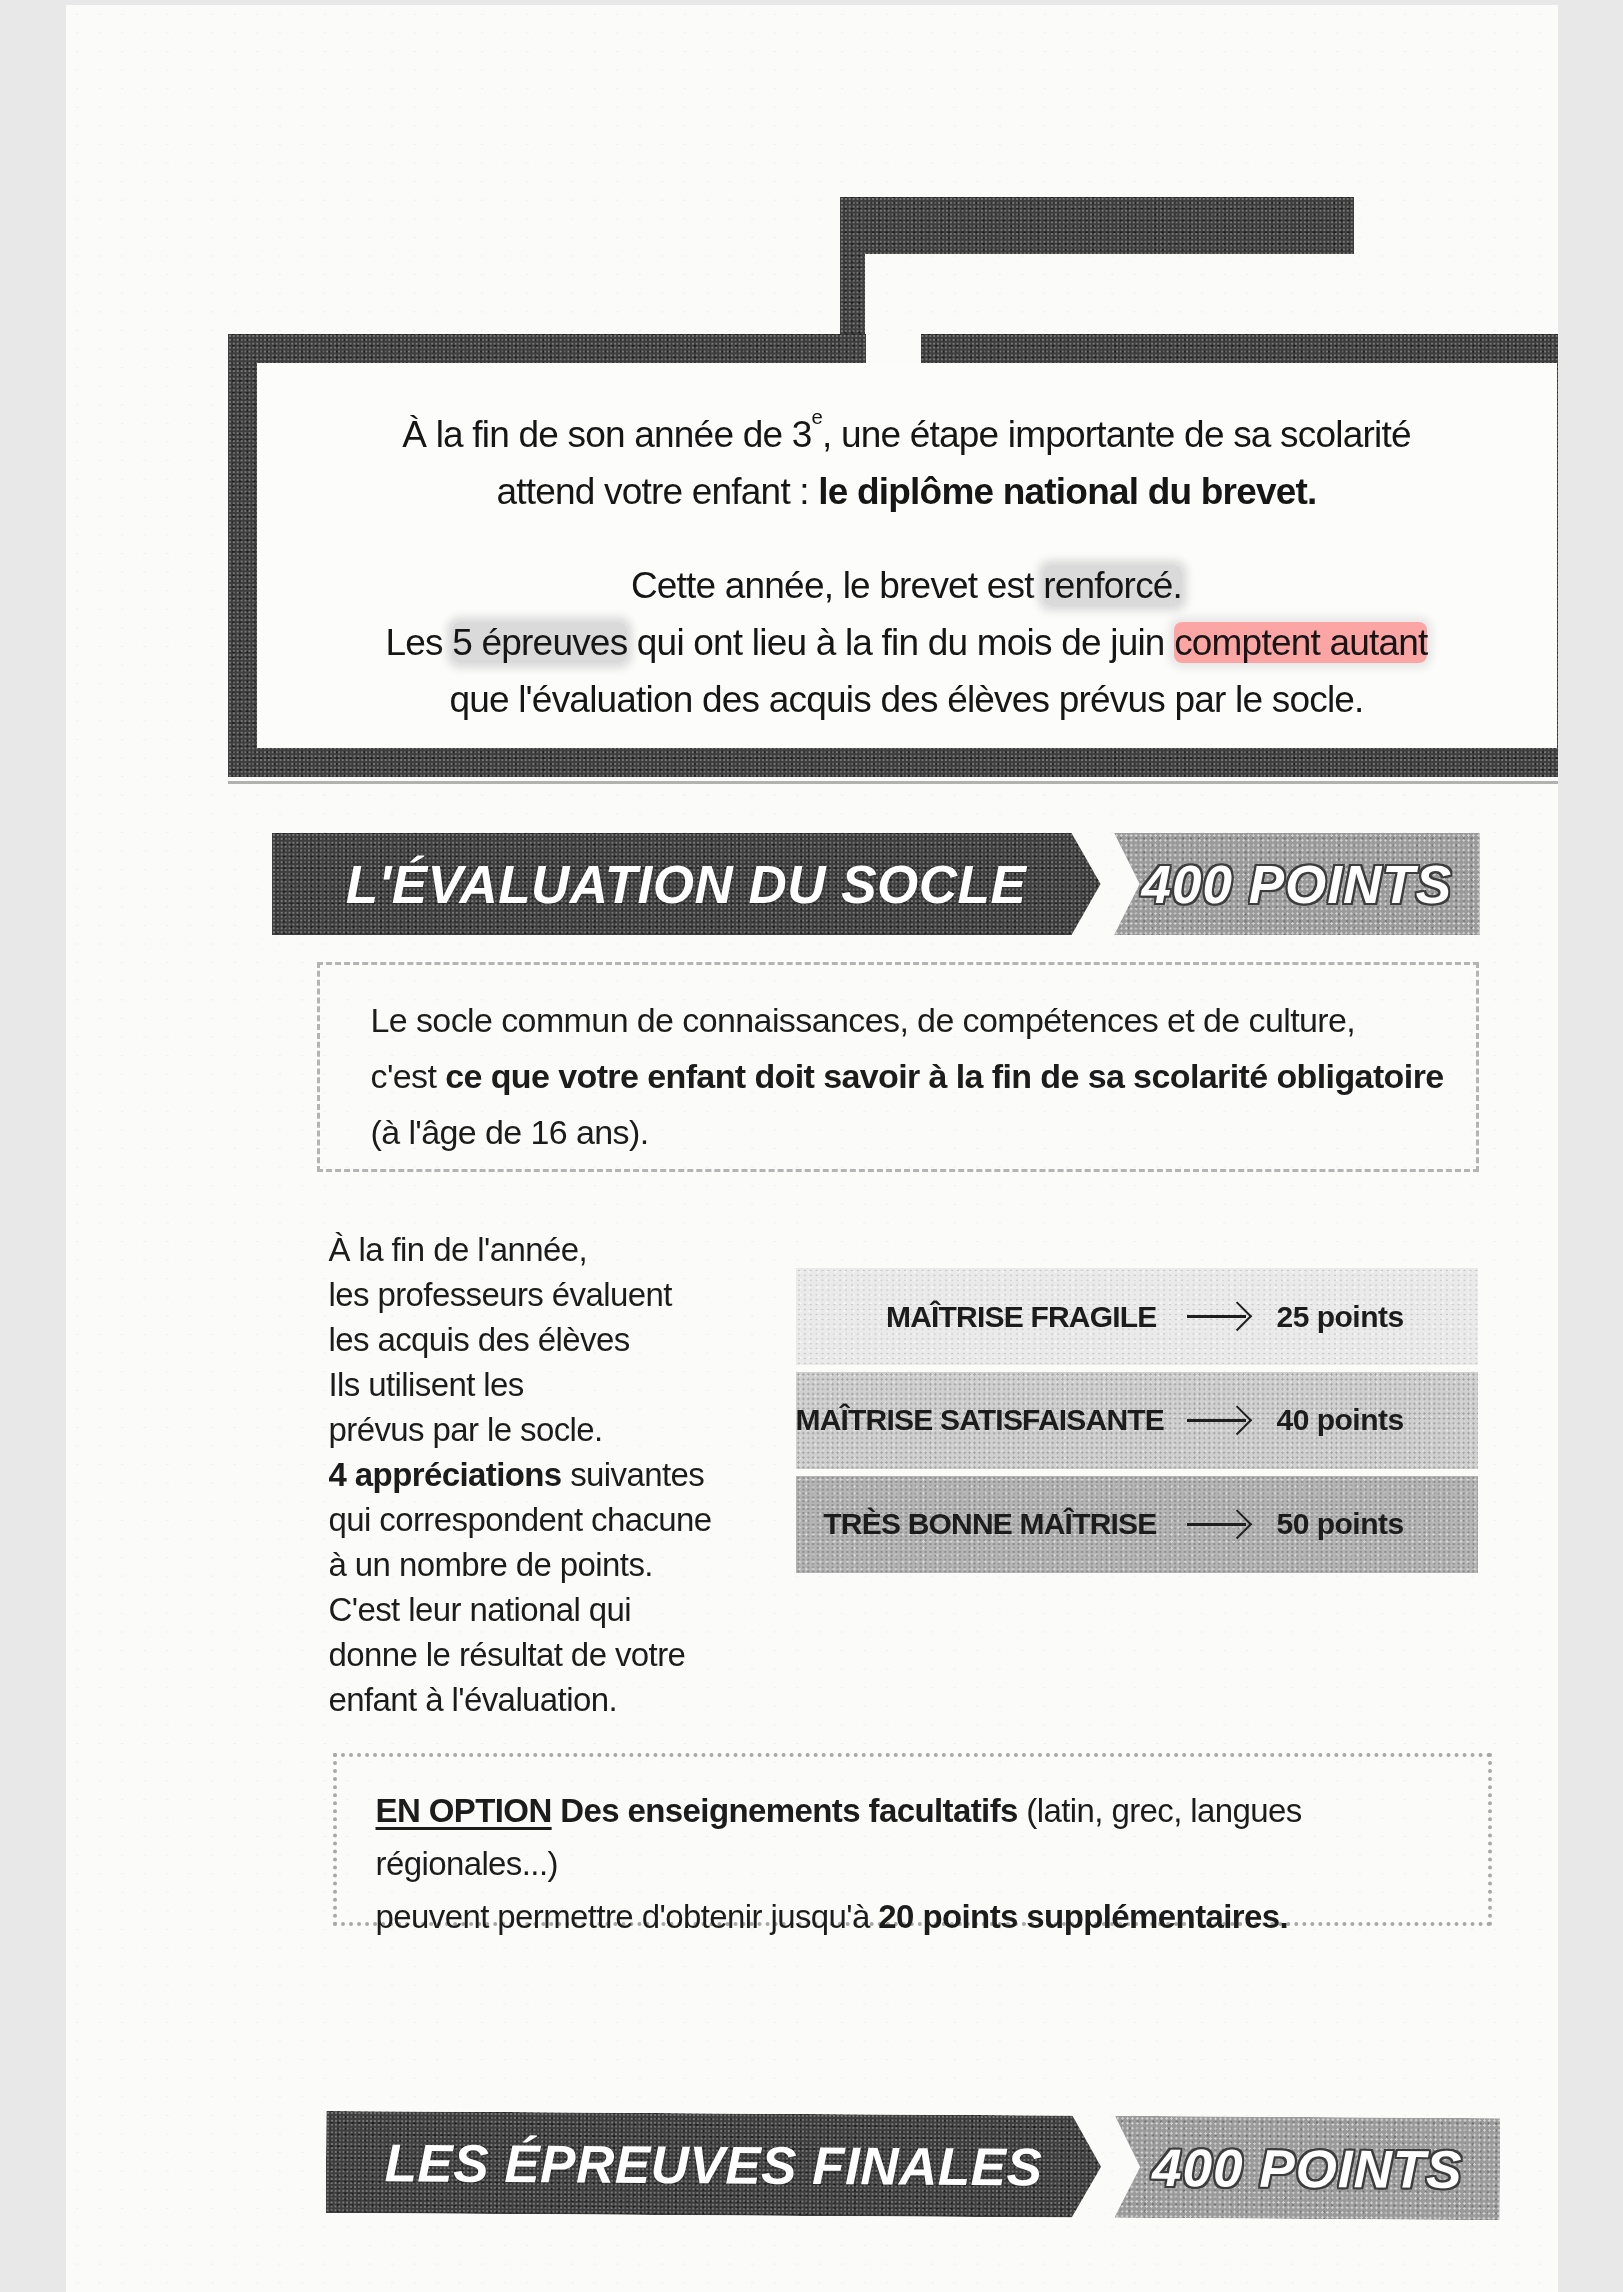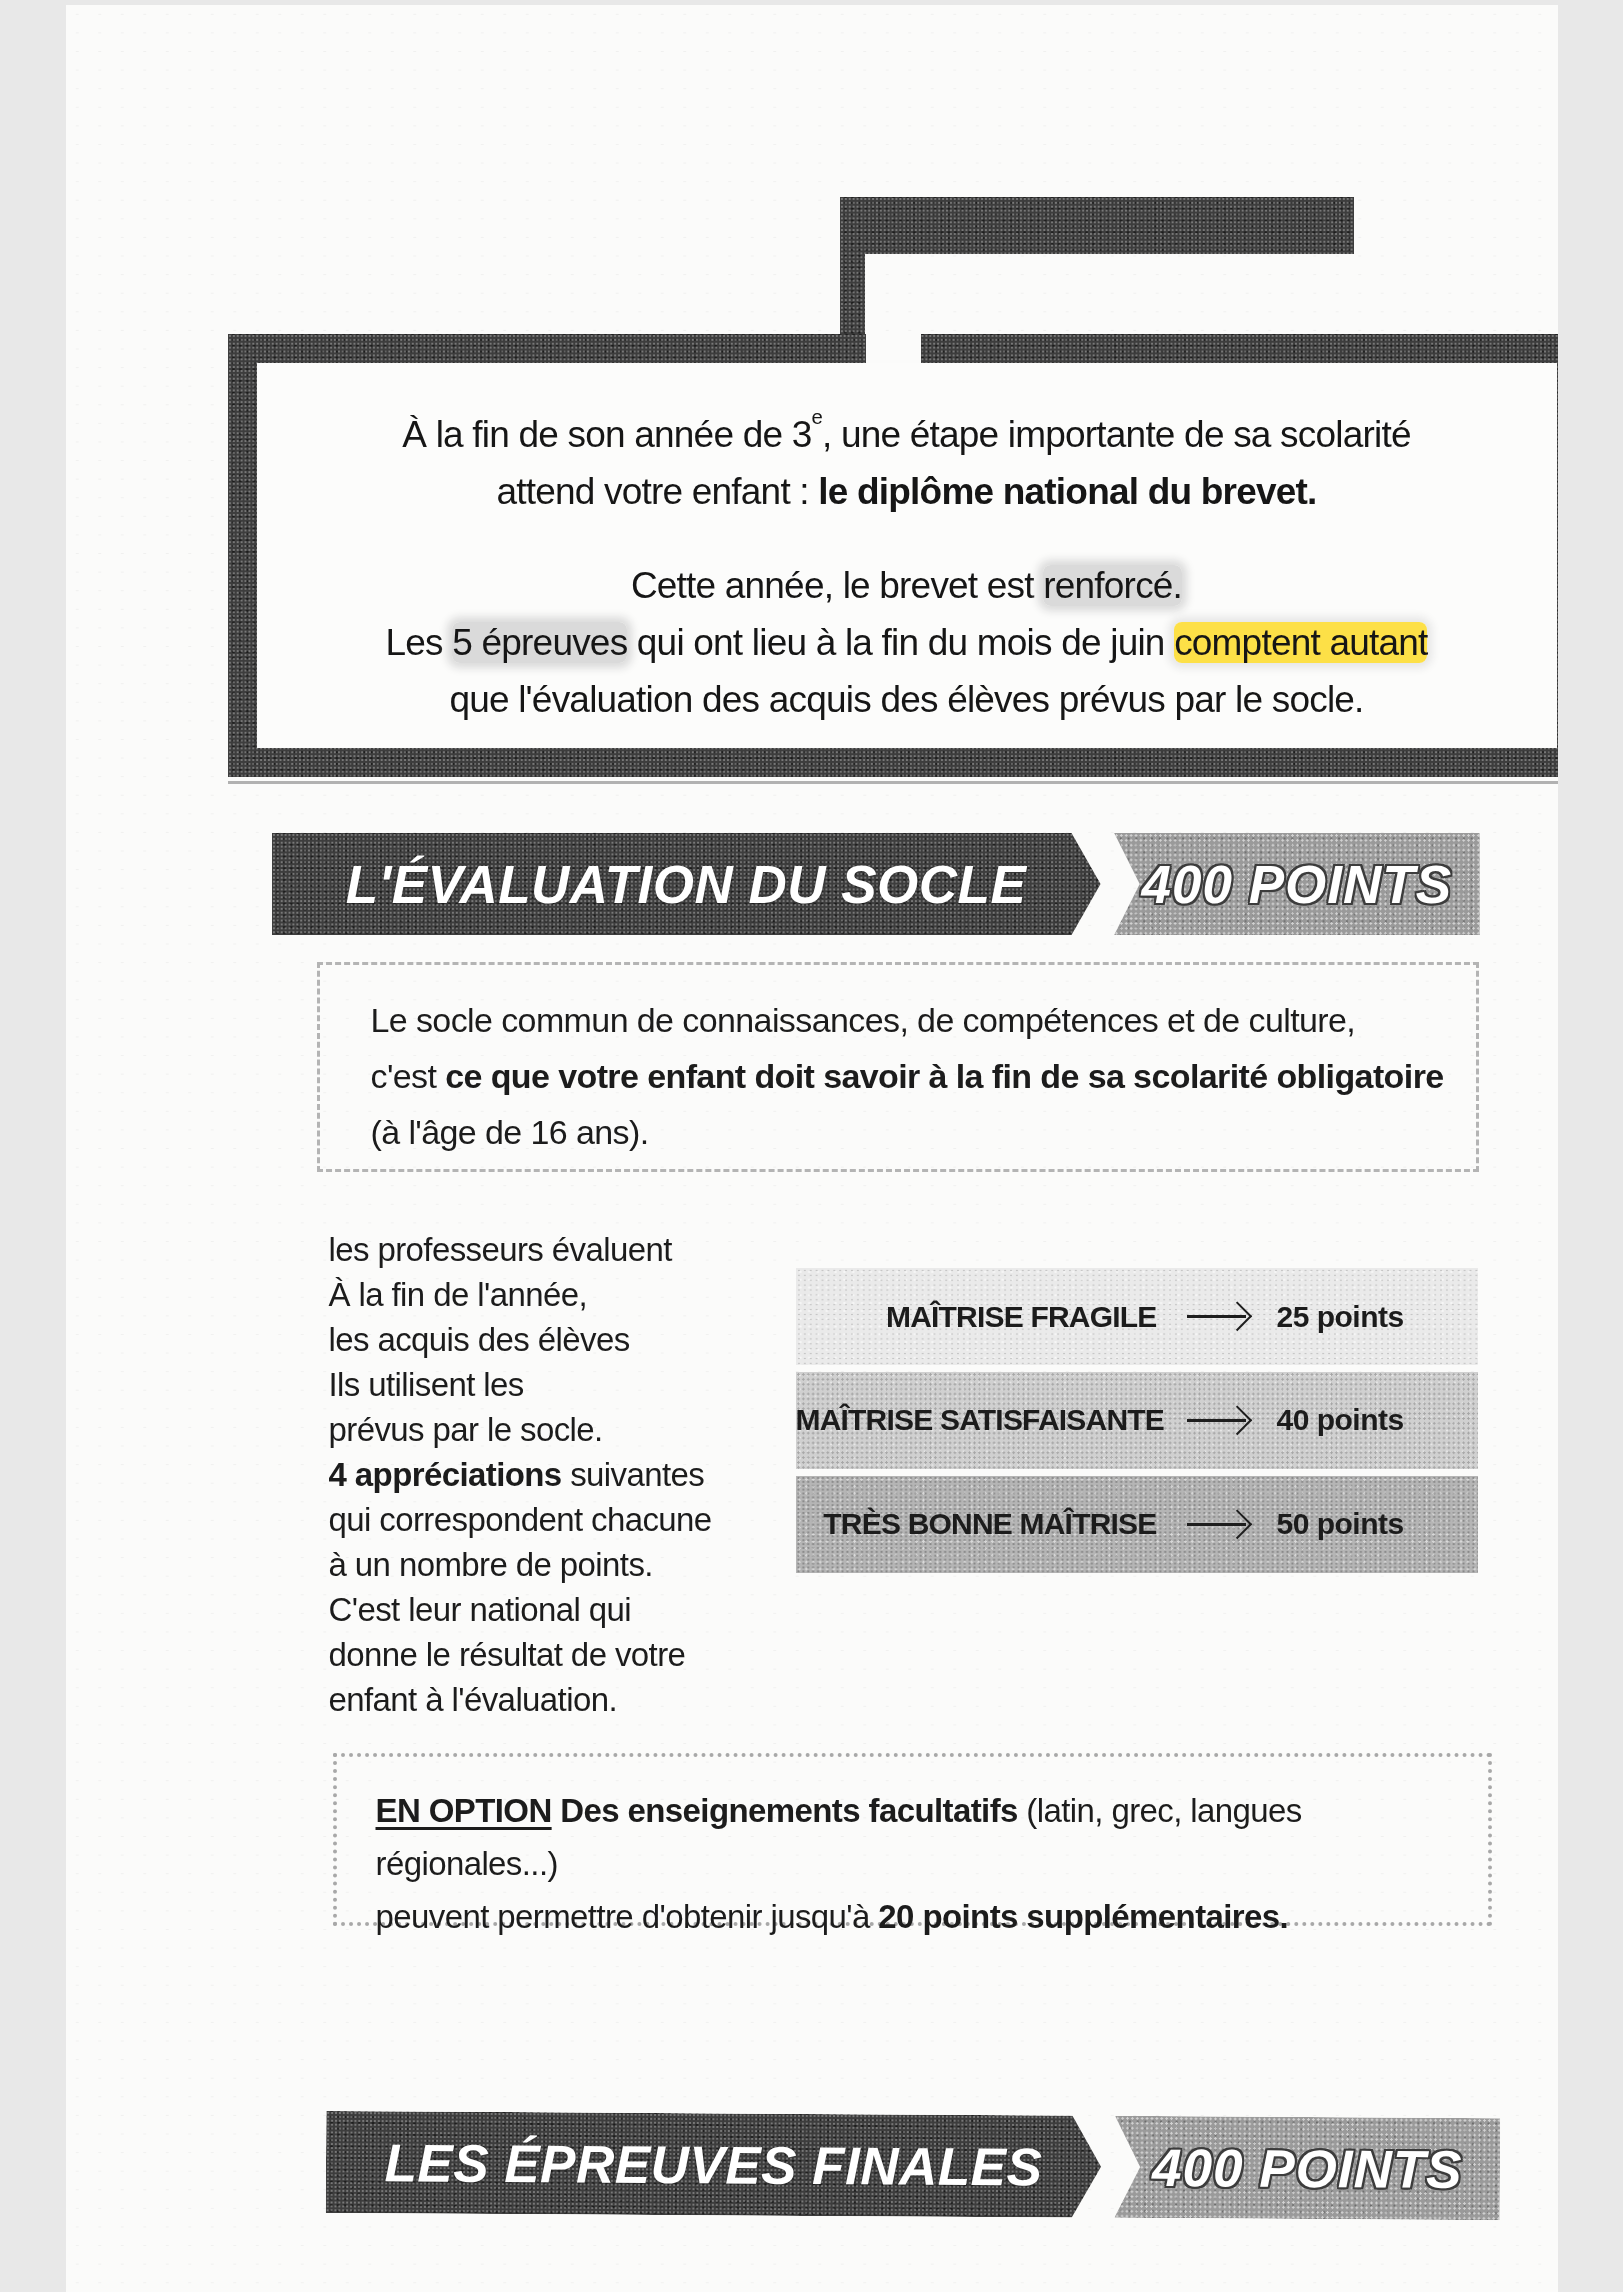--- a/index.html
+++ b/index.html
@@ -46,21 +46,21 @@
   .intro-text{
     position:absolute;left:29px;right:29px;top:43px;
     text-align:center;
     font-size:37px;line-height:57px;letter-spacing:-0.8px;
     color:#161616;
   }
   .intro-p2{margin-top:37px;}
   .b{font-weight:700;text-align:right;}
   sup{font-size:0.55em;position:relative;top:-0.5em;line-height:0;}
   .smudge{background:#dadada;box-shadow:0 0 8.8px 4.9px #dadada;border-radius:7.8px;}
-  .smudge-light{background:#fde047;box-shadow:0 0 8.8px 4.9px #e6e6e6;border-radius:7.8px;}
+  .smudge-light{background:#fca5a5;box-shadow:0 0 8.8px 4.9px #e6e6e6;border-radius:7.8px;}
 
   
   .banner{position:absolute;height:102px;display:flex;}
   .banner-seg{display:flex;align-items:center;justify-content:center;}
   .banner-left{clip-path:polygon(0 0,calc(100% - 29px) 0,100% 50%,calc(100% - 29px) 100%,0 100%);}
   .banner-right{clip-path:polygon(0 0,100% 0,100% 100%,0 100%,25.5px 50%);margin-left:13.7px;flex:1;}
   .banner-title{
     color:#ffffff;font-weight:700;font-style:italic;
     font-size:53px;letter-spacing:0.5px;white-space:nowrap;
     text-shadow:0 0 2.9px rgba(0,0,0,0.45);
@@ -165,22 +165,22 @@
     </div>
   </div>
 
   <div class="socle-box">
     <div><span>Le socle commun de connaissances, de compétences et de culture,</span></div>
     <div><span>c'est </span><span class="b">ce que votre enfant doit savoir à la fin de sa scolarité obligatoire</span></div>
     <div><span>(à l'âge de 16 ans).</span></div>
   </div>
 
   <div class="eval-paragraph">
+    <div>À la fin de l'année,</div>
     <div>les professeurs évaluent</div>
-    <div>À la fin de l'année,</div>
     <div>les acquis des élèves</div>
     <div>Ils utilisent les</div>
     <div>prévus par le socle.</div>
     <div><span class="b">4 appréciations</span><span> suivantes</span></div>
     <div>qui correspondent chacune</div>
     <div>à un nombre de points.</div>
     <div>C'est leur national qui</div>
     <div>donne le résultat de votre</div>
     <div>enfant à l'évaluation.</div>
   </div>

